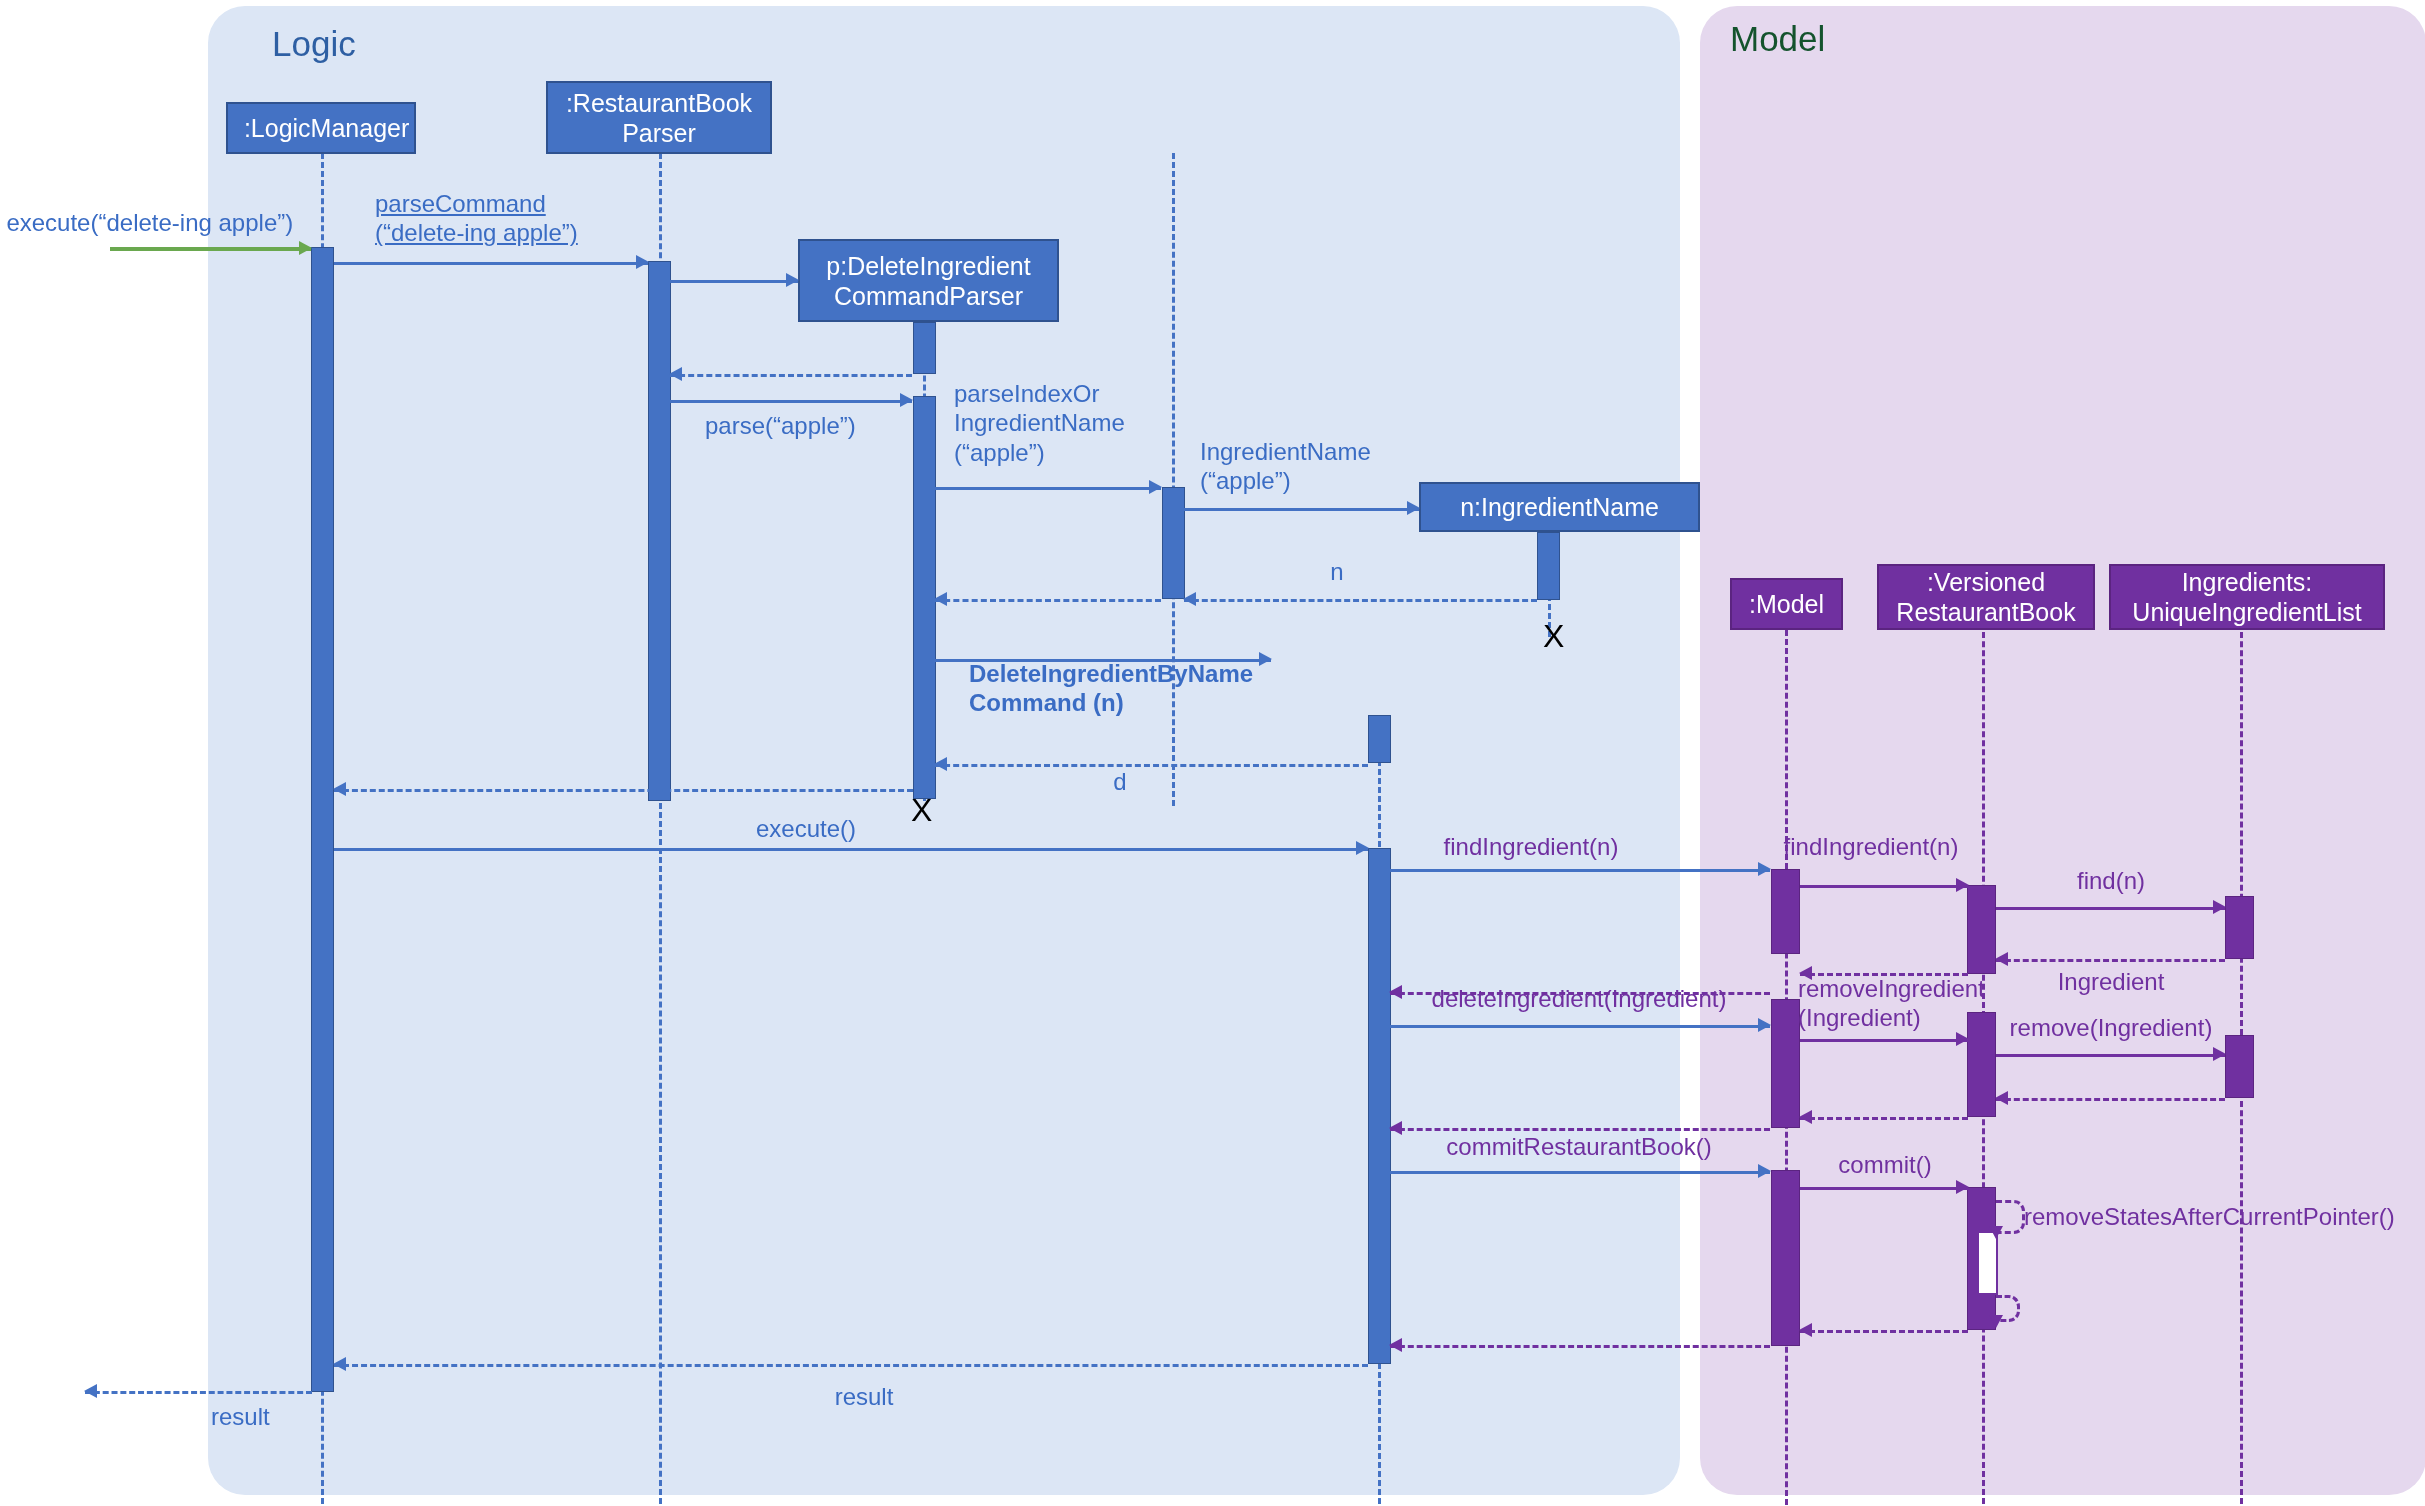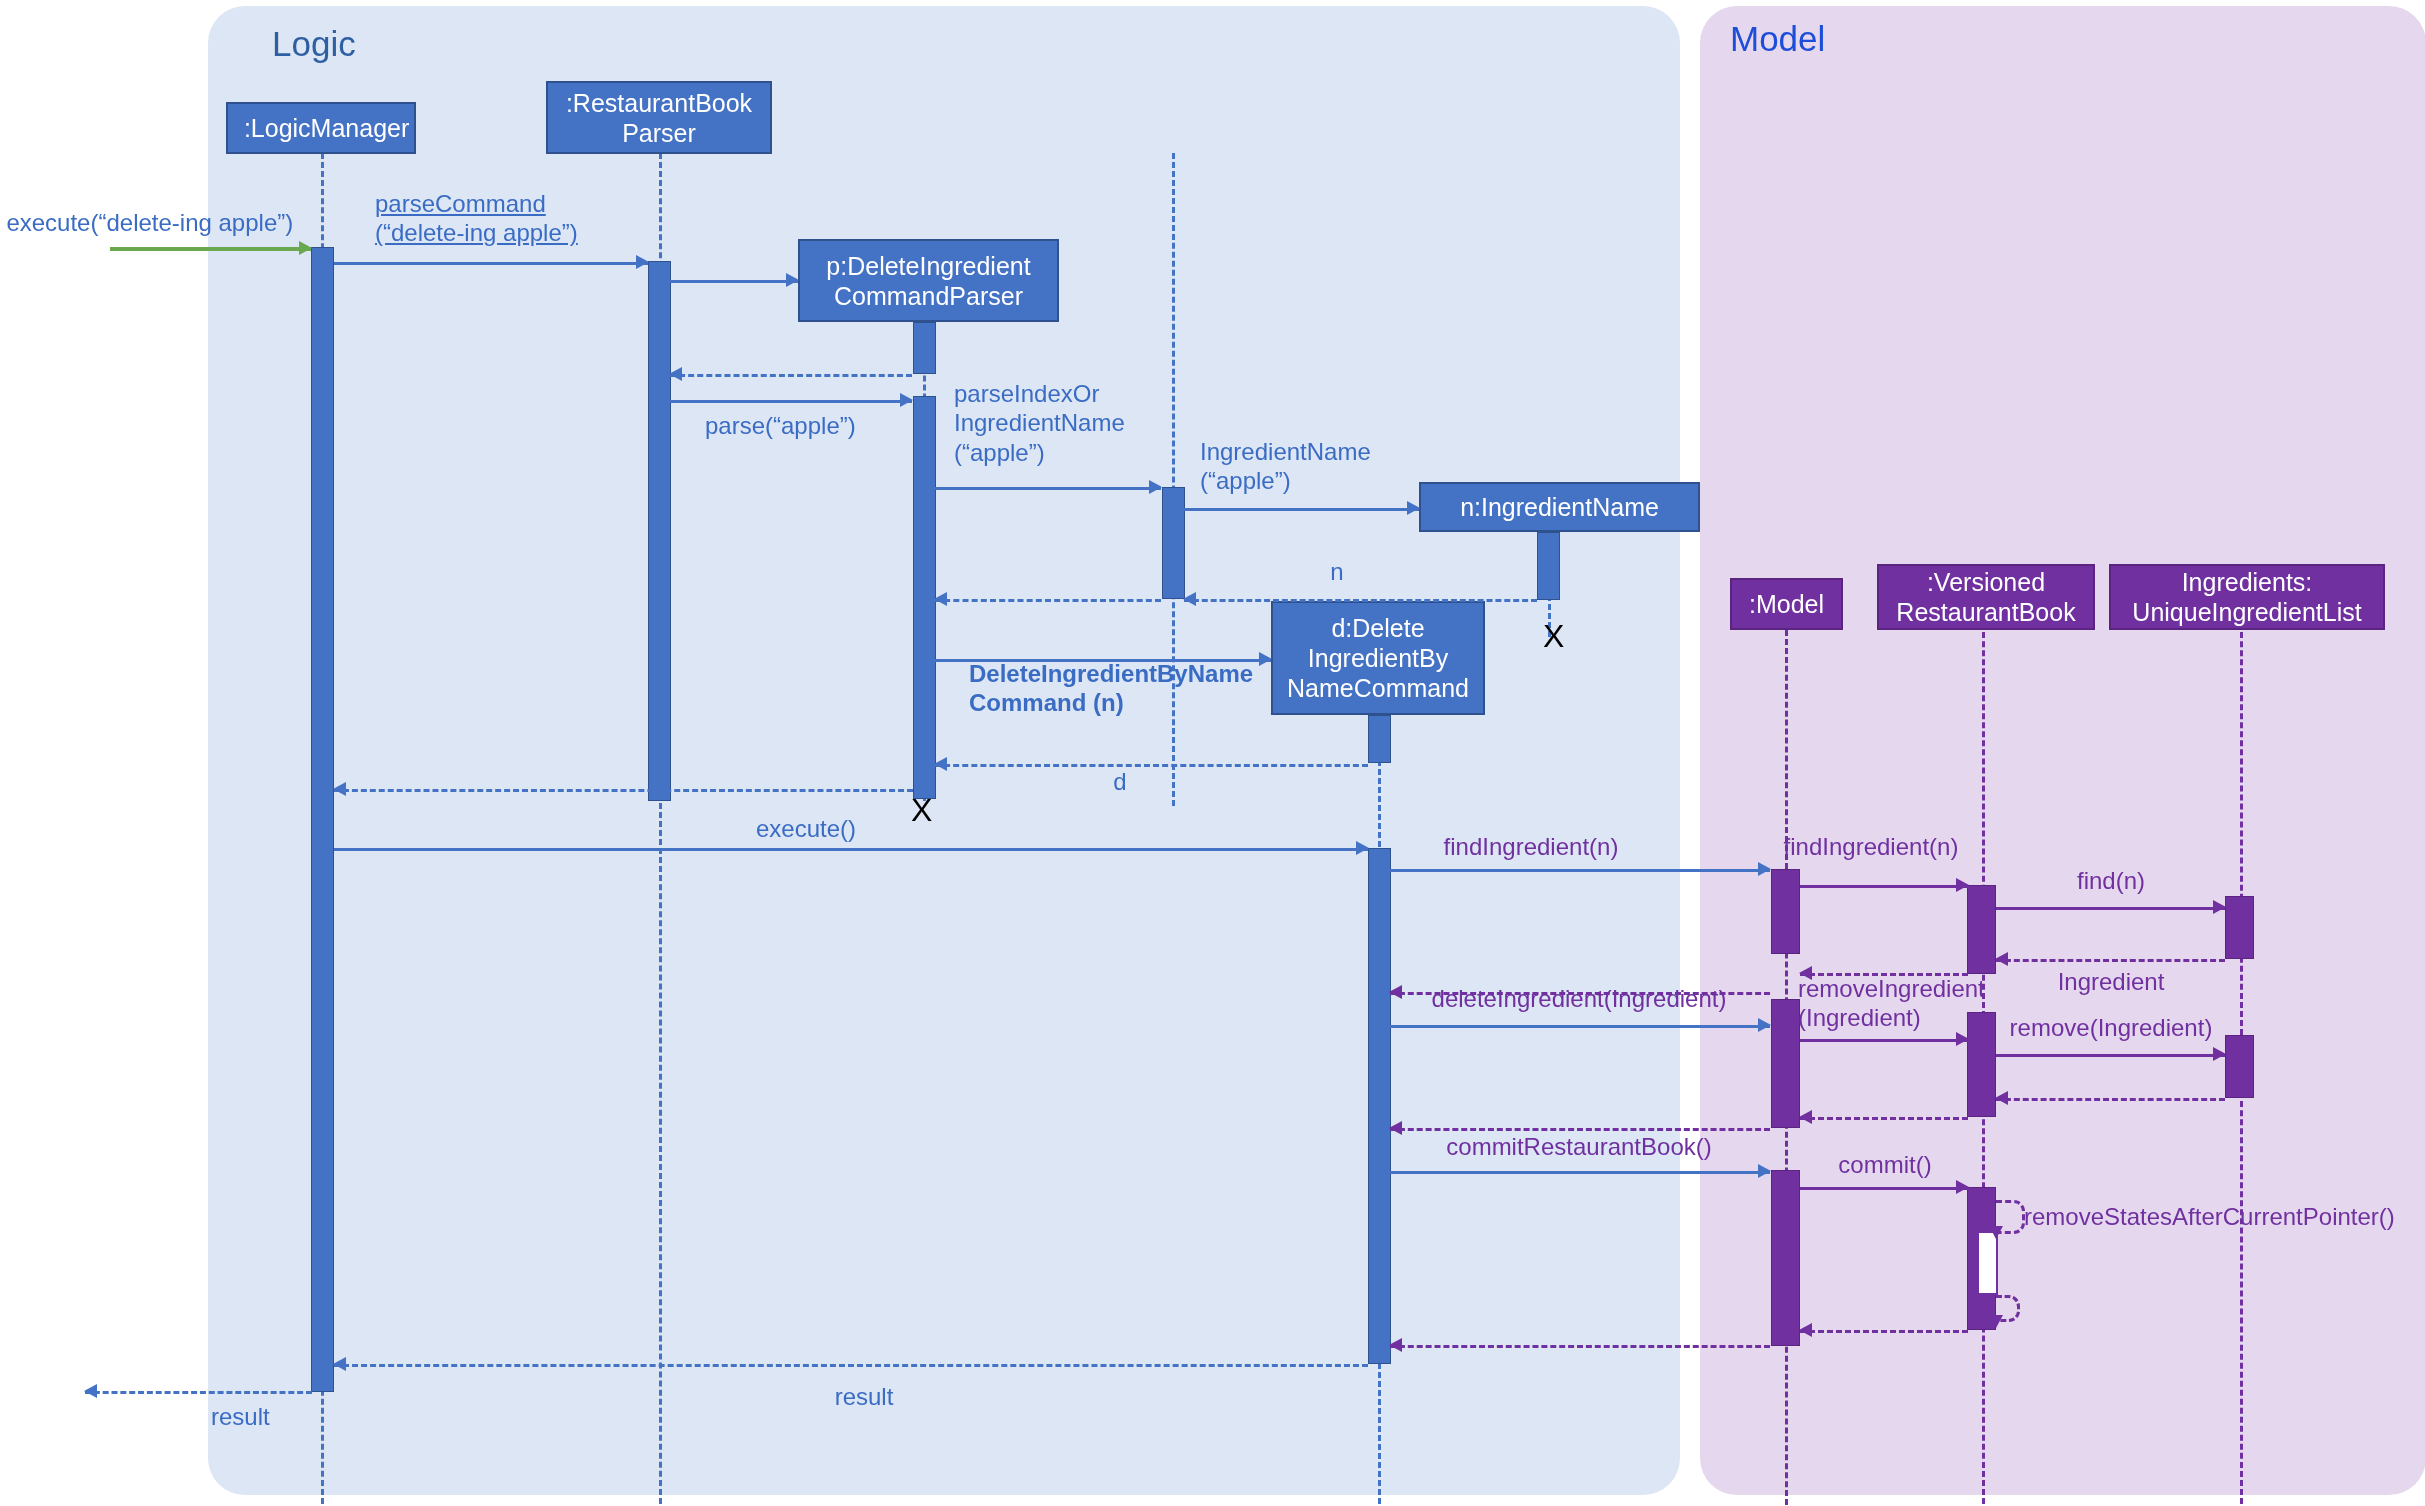--- a/index.html
+++ b/index.html
@@ -5,21 +5,21 @@
   html,body{margin:0;padding:0;background:#ffffff;}
   body{font-family:"Liberation Sans", sans-serif;}
   #stage{position:relative;width:2426px;height:1506px;overflow:hidden;background:#fff;}
 
   
   .panel{position:absolute;border-radius:37px;}
   .panel-logic{background:#dce6f5;}
   .panel-model{background:#e5d8ee;}
   .panel-title{position:absolute;font-size:35px;line-height:1;}
   .title-logic{color:#2e5fa3;}
-  .title-model{color:#1d4ed8;}
+  .title-model{color:#14532d;}
 
   
   .pbox{position:absolute;display:flex;align-items:center;justify-content:center;
         text-align:center;color:#ffffff;font-size:25px;line-height:1.2;
         box-sizing:border-box;padding:3.2px 4.8px;}
   .pbox.blue{background:#4472c4;border:2.4px solid #2f528f;}
   .pbox.purple{background:#7030a0;border:2.4px solid #5b2480;}
 
   
   .lifeline{position:absolute;width:0;border-left-width:3.2px;border-left-style:dashed;}
@@ -125,25 +125,20 @@
   <div class="pbox blue" style="left:798px;top:239px;width:261px;height:83px;">
     <span style="white-space:pre-line;">p:DeleteIngredient
 CommandParser</span>
   </div>
 
 
   <div class="pbox blue" style="left:1419px;top:482px;width:281px;height:50px;">
     <span>n:IngredientName</span>
   </div>
 
-  <div class="pbox blue" style="left:1271px;top:601px;width:214px;height:114px;">
-    <span style="white-space:pre-line;">d:Delete
-IngredientBy
-NameCommand</span>
-  </div>
 
   <div class="pbox purple" style="left:1730px;top:578px;width:113px;height:52px;">
     <span>:Model</span>
   </div>
 
   <div class="pbox purple" style="left:1877px;top:564px;width:218px;height:66px;">
     <span style="white-space:pre-line;">:Versioned
 RestaurantBook</span>
   </div>
 

